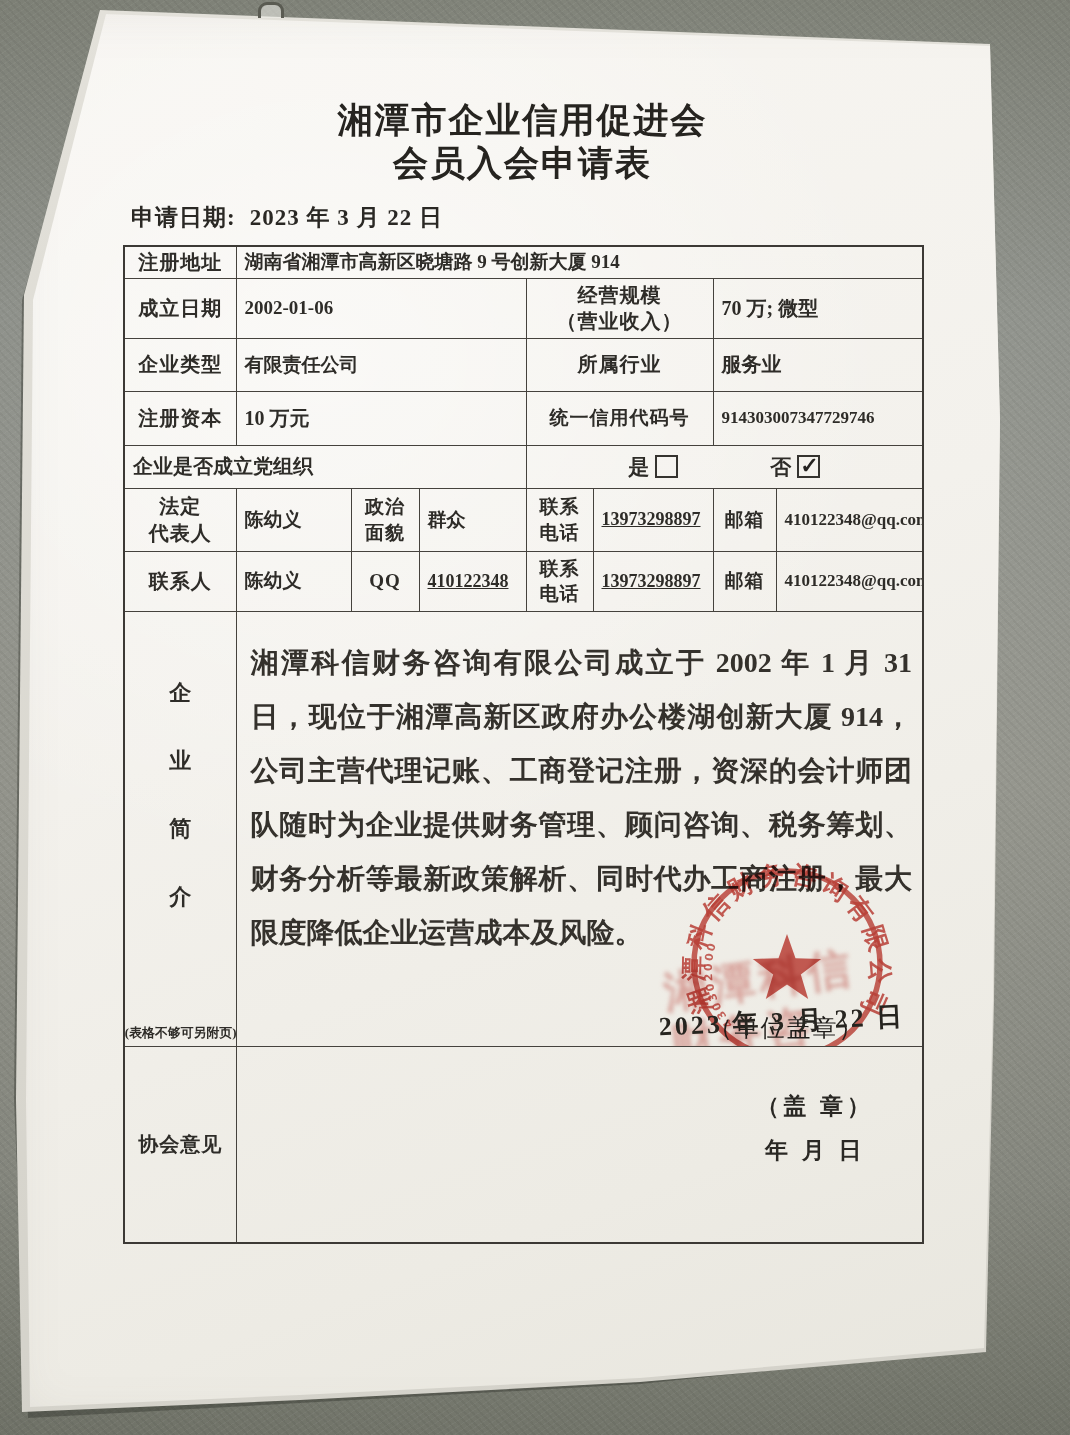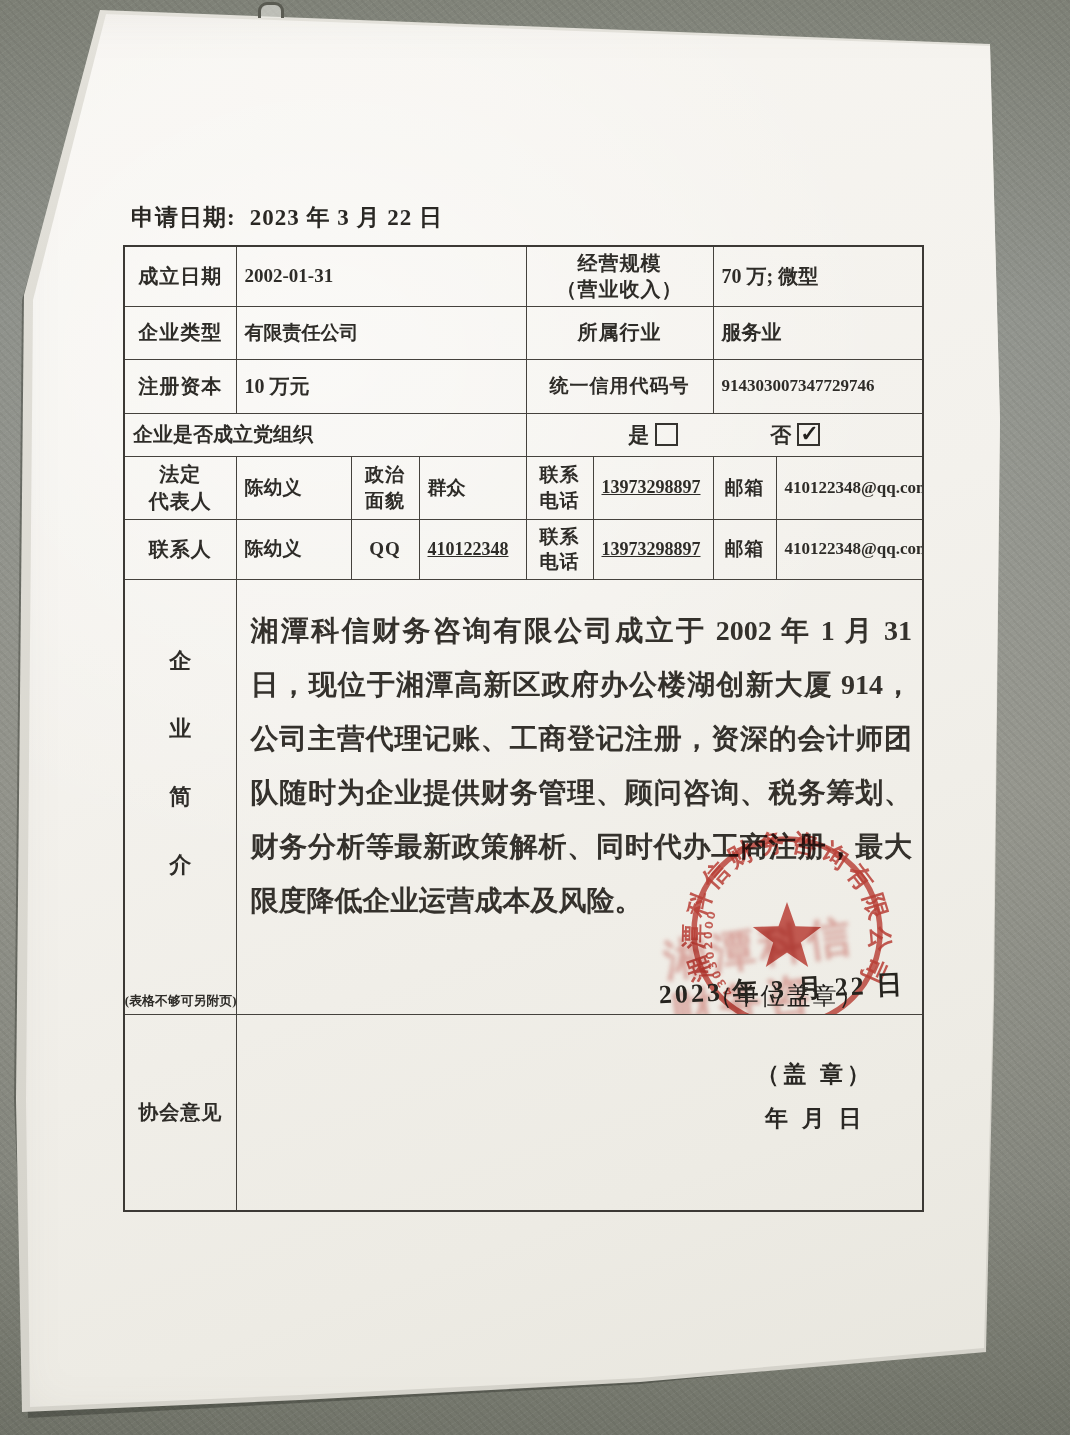--- a/index.html
+++ b/index.html
@@ -99,44 +99,52 @@
 </style>
 </head>
 <body>
 
 <div class="photo">
   <div class="sheet-shadow"></div>
   <div class="sheet-under"></div>
 
   <div class="paper">
 
+    <div class="title">
+      <div class="l1">湘潭市企业信用促进会</div>
+      <div class="l2">会员入会申请表</div>
+    </div>
 
     <div class="app-date">
       <span>申请日期:</span><span class="val">2023 年 3 月 22 日</span>
     </div>
 
     <table class="form">
       <colgroup>
         <col style="width:112px">
           <col style="width:115px">
           <col style="width:68px">
           <col style="width:107px">
         <col style="width:67px">
           <col style="width:120px">
           <col style="width:63px">
           <col style="width:147px">
       </colgroup>
 
       <tbody>
 
+      <tr style="height:32px">
+        <td class="lab">注册地址</td>
+        <td class="val v19" colspan="7">湖南省湘潭市高新区晓塘路 9 号创新大厦 914</td>
+      </tr>
 
 
       <tr style="height:60px">
         <td class="lab">成立日期</td>
-        <td class="val v19 top-align" colspan="3">2002-01-31</td>
+        <td class="val v19 top-align" colspan="3">2002-01-06</td>
         <td class="lab two-line" colspan="2">
           <div>经营规模</div>
           <div>（营业收入）</div>
         </td>
         <td class="val" colspan="2">70 万; 微型</td>
       </tr>
 
       <tr style="height:53px">
         <td class="lab">企业类型</td>
         <td class="val v19 top-align" colspan="3">有限责任公司</td>

